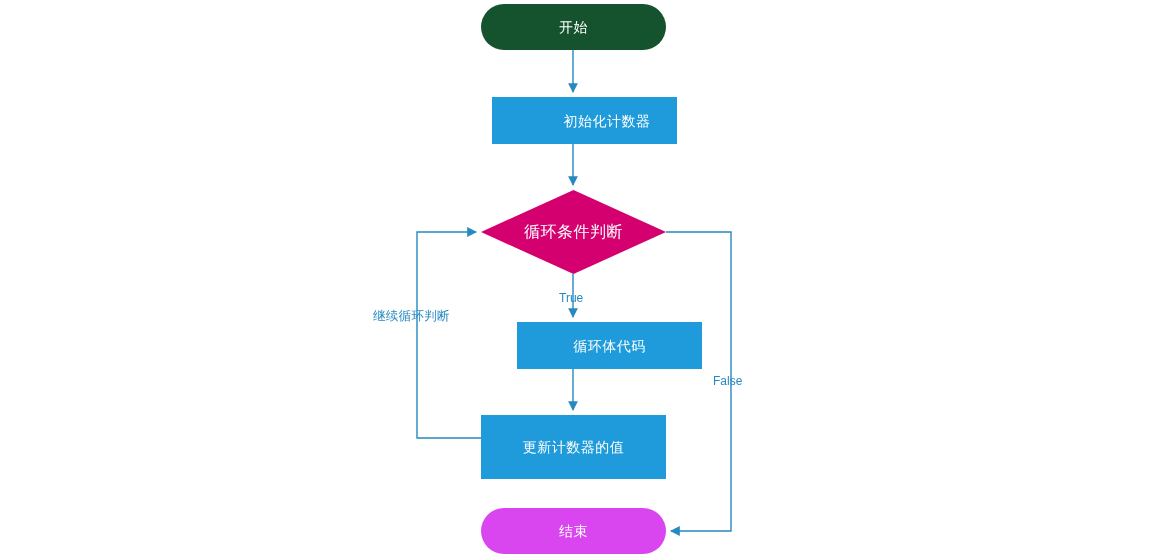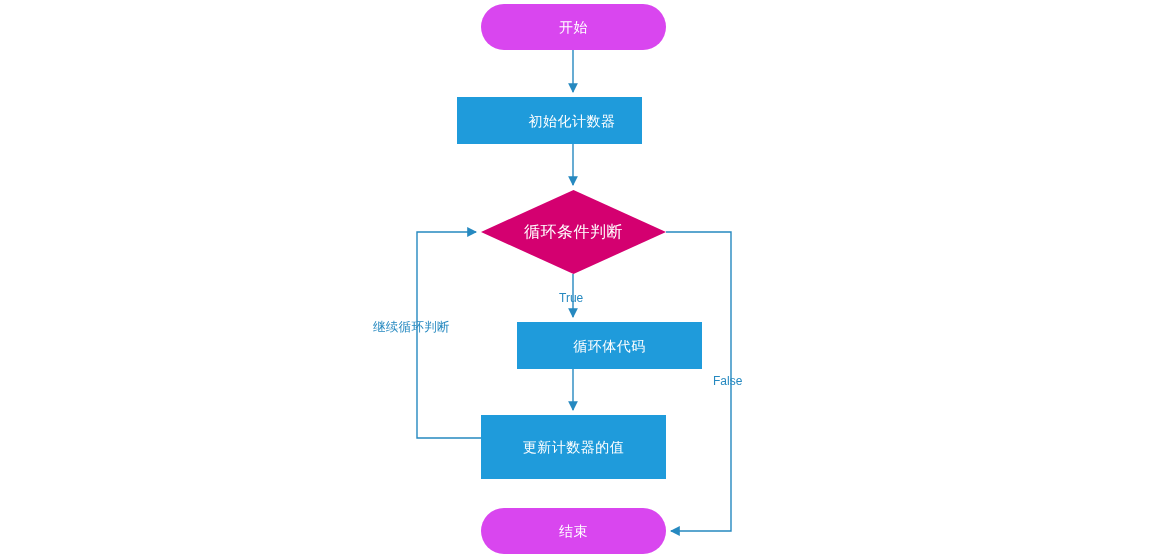--- a/index.html
+++ b/index.html
@@ -85,25 +85,25 @@
 
   <path d="M 573 274 L 573 317" stroke="#2689c0" stroke-width="1.4" fill="none" marker-end="url(#arrow-blue)"></path>
 
   <path d="M 573 369 L 573 410" stroke="#2689c0" stroke-width="1.4" fill="none" marker-end="url(#arrow-blue)"></path>
 
   <path d="M 481 438 L 417 438 L 417 232 L 476 232" stroke="#2689c0" stroke-width="1.4" fill="none" marker-end="url(#arrow-blue)"></path>
 
   <path d="M 666 232 L 731 232 L 731 531 L 671 531" stroke="#2689c0" stroke-width="1.4" fill="none" marker-end="url(#arrow-blue)"></path>
 </svg>
 
-<div class="node node-terminator" style="left:481px; top:4px; width:185px; height:46px; background:#d946ef;">
+<div class="node node-terminator" style="left:481px; top:4px; width:185px; height:46px; background:#14532d;">
   <span>开始</span>
 </div>
 
-<div class="node node-process" style="left:457px; top:97px; width:185px; height:47px; background:#1F9BDB;padding-left:45px;">
+<div class="node node-process" style="left:492px; top:97px; width:185px; height:47px; background:#1F9BDB;padding-left:45px;">
   <span>初始化计数器</span>
 </div>
 
 <div class="node node-decision" style="left:481px; top:190px; width:185px; height:84px;">
   <svg class="decision-shape" viewBox="0 0 185 84" preserveAspectRatio="none">
     <polygon points="92.5,0 185,42 92.5,84 0,42" fill="#D40070"></polygon>
   </svg>
   <span class="decision-label">循环条件判断</span>
 </div>
 
@@ -116,13 +116,13 @@
 </div>
 
 <div class="node node-terminator" style="left:481px; top:508px; width:185px; height:46px; background:#d946ef;">
   <span>结束</span>
 </div>
 
 <span class="edge-label" style="left:559px; top:292px;">True</span>
 
 <span class="edge-label" style="left:713px; top:375px;">False</span>
 
-<span class="edge-label cn" style="left:373px; top:321px;">继续循环判断</span>
+<span class="edge-label cn" style="left:373px; top:310px;">继续循环判断</span>
 
 </body></html>

